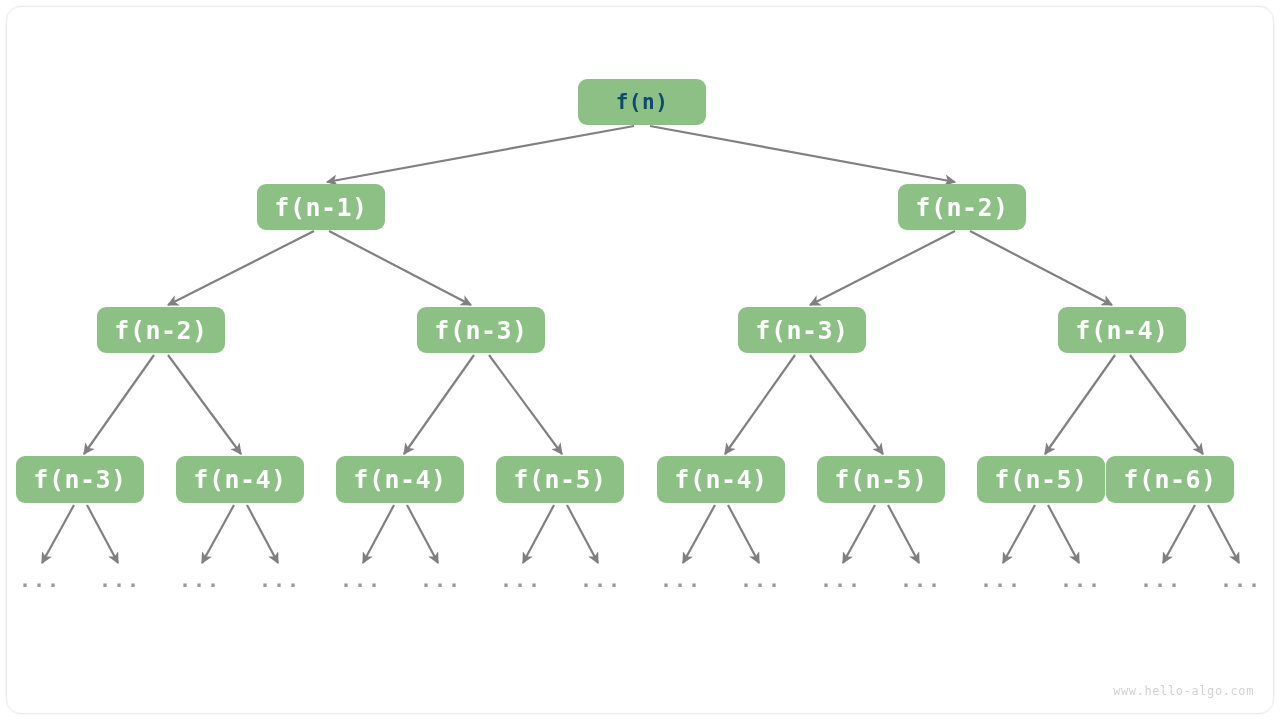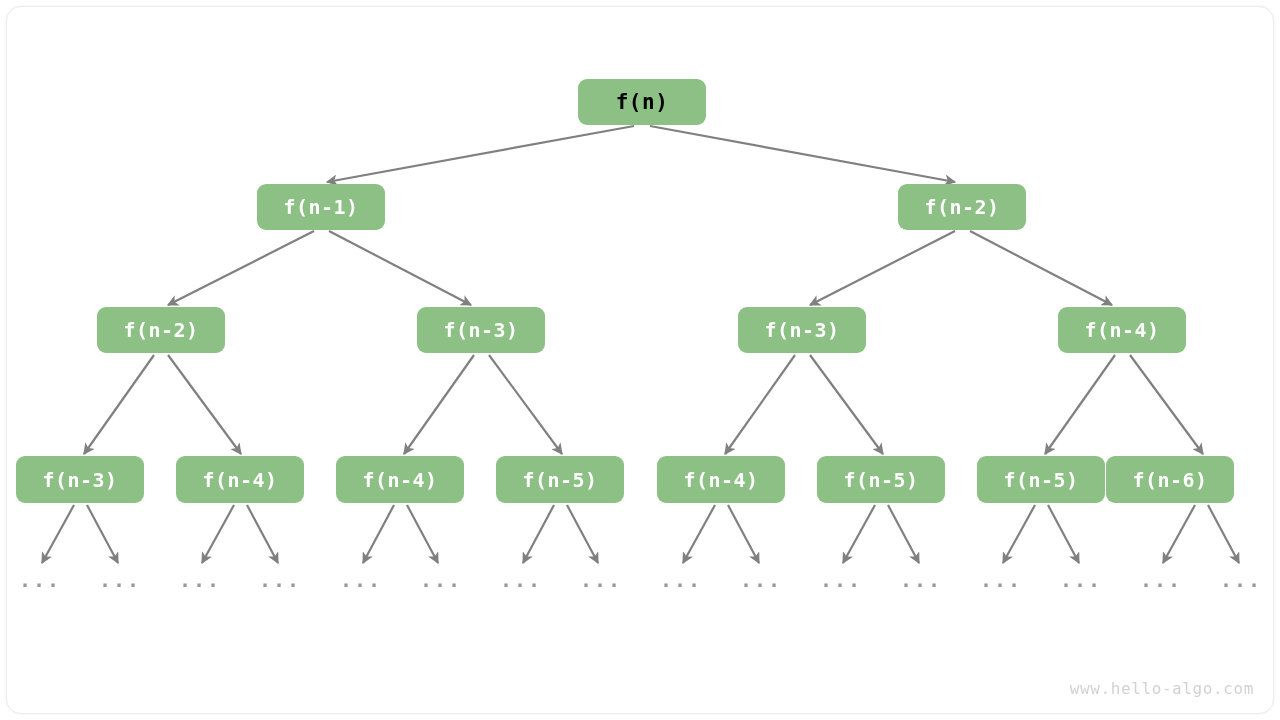--- a/index.html
+++ b/index.html
@@ -35,42 +35,42 @@
   }
   .node {
     position: absolute;
     box-sizing: border-box;
     background: #8cc084;
     border-radius: 9px;
     color: #ffffff;
     display: flex;
     align-items: center;
     justify-content: center;
-    font-size: 20px;
+    font-size: 25px;
     font-weight: 700;
     letter-spacing: 0.5px;
     user-select: none;
   }
   .node.root   { font-size: 21px; }
   .ellipsis {
     position: absolute;
     color: #9a9a9a;
     font-size: 20px;
     font-weight: 700;
     letter-spacing: 2px;
     line-height: 1;
     transform: translate(-50%, -50%);
     user-select: none;
   }
   #watermark {
     position: absolute;
     right: 26px;
     bottom: 22px;
     color: #d2d2d2;
-    font-size: 16px;
+    font-size: 12px;
     letter-spacing: 0.6px;
     user-select: none;
   }
 </style>
 </head>
 <body>
 
 <div id="canvas">
 
   <div id="frame"></div>
@@ -109,21 +109,21 @@
         <line x1="875" y1="505" x2="843" y2="563" stroke="#808080" stroke-width="2.2" marker-end="url(#arrowhead)"></line>
         <line x1="888" y1="505" x2="919" y2="563" stroke="#808080" stroke-width="2.2" marker-end="url(#arrowhead)"></line>
         <line x1="1035" y1="505" x2="1003" y2="563" stroke="#808080" stroke-width="2.2" marker-end="url(#arrowhead)"></line>
         <line x1="1048" y1="505" x2="1079" y2="563" stroke="#808080" stroke-width="2.2" marker-end="url(#arrowhead)"></line>
         <line x1="1195" y1="505" x2="1163" y2="563" stroke="#808080" stroke-width="2.2" marker-end="url(#arrowhead)"></line>
         <line x1="1208" y1="505" x2="1239" y2="563" stroke="#808080" stroke-width="2.2" marker-end="url(#arrowhead)"></line>
       </g>
   </svg>
 
   <div id="nodes-layer">
-      <div class="node root" style="left: 578px; top: 79px; width: 128px; height: 46px; background: rgb(140, 192, 132); color: #000000;">
+      <div class="node root" style="left: 578px; top: 79px; width: 128px; height: 46px; background: rgb(140, 192, 132); color: #0c4a6e;">
         <span>f(n)</span>
       </div>
       <div class="node" style="left: 257px; top: 184px; width: 128px; height: 46px; background: rgb(140, 192, 132); color: rgb(255, 255, 255);">
         <span>f(n-1)</span>
       </div>
       <div class="node" style="left: 898px; top: 184px; width: 128px; height: 46px; background: rgb(140, 192, 132); color: rgb(255, 255, 255);">
         <span>f(n-2)</span>
       </div>
       <div class="node" style="left: 97px; top: 307px; width: 128px; height: 46px; background: rgb(140, 192, 132); color: rgb(255, 255, 255);">
         <span>f(n-2)</span>

